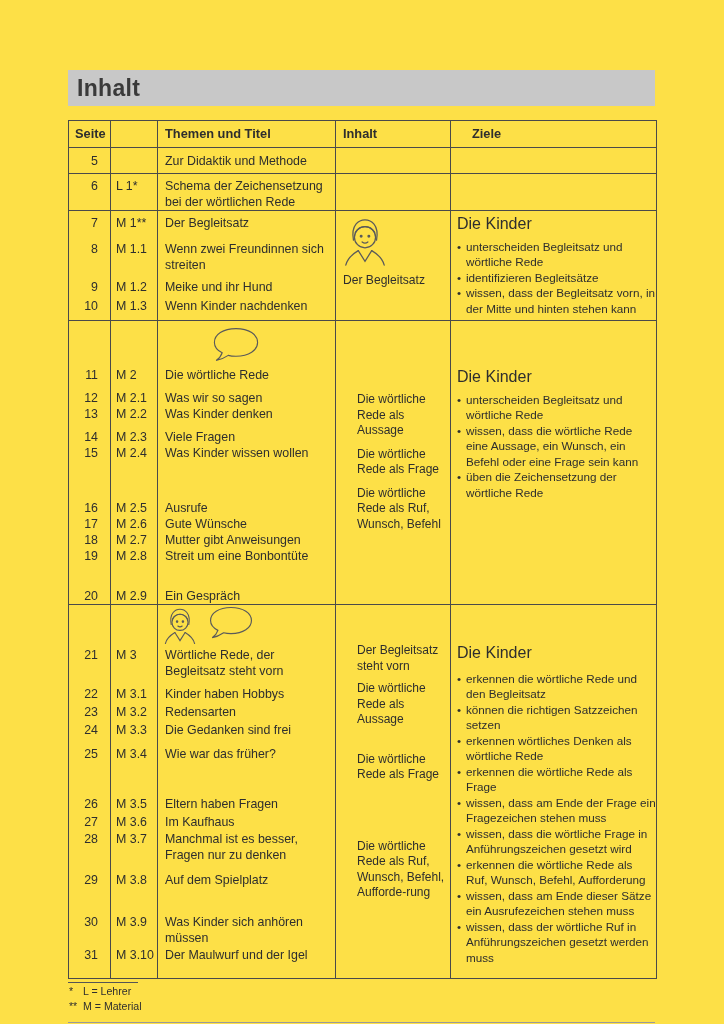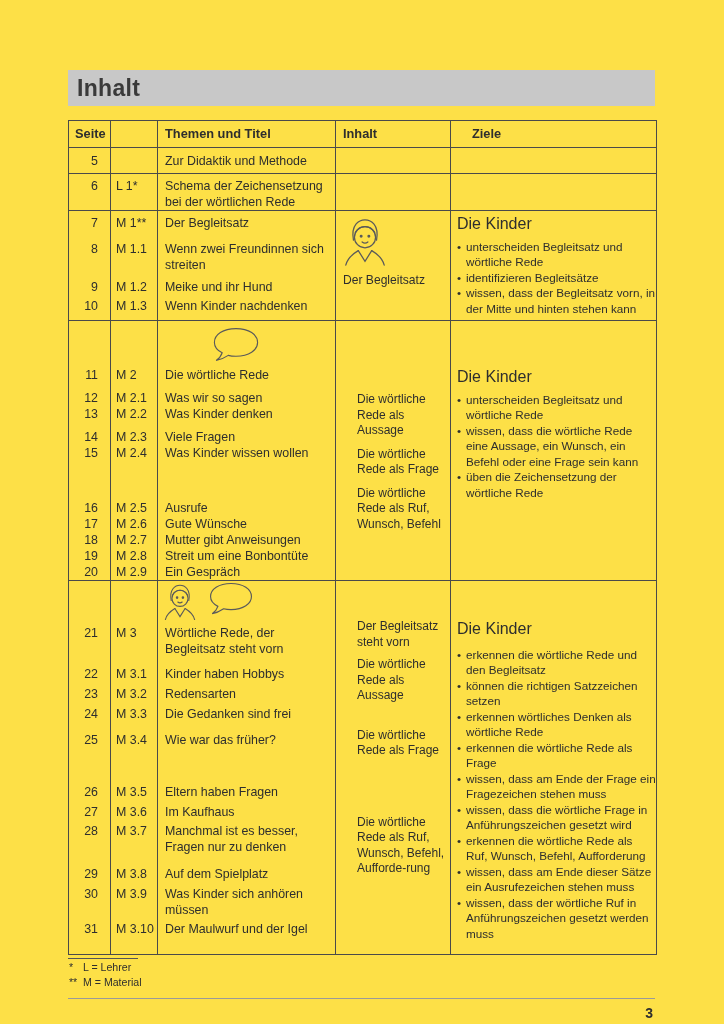--- a/index.html
+++ b/index.html
@@ -21,21 +21,21 @@
   .toc-table{position:relative;border:1px solid var(--border);width:589px;}
   .vline{position:absolute;top:0;bottom:0;width:1px;background:var(--border);}
   .vl1{left:41px;} .vl2{left:88px;} .vl3{left:266px;} .vl4{left:381px;}
 
   .grid{display:grid;grid-template-columns:41px 47px 178px 115px 1fr;align-content:start;}
   .bt{border-top:1px solid var(--border);}
 
   
   .c1{grid-column:1;} .c2{grid-column:2;} .c3{grid-column:3;} .c4{grid-column:4;} .c5{grid-column:5;}
   .r1{grid-row:1;} .r2{grid-row:2;} .r3{grid-row:3;} .r4{grid-row:4;} .r5{grid-row:5;} .r6{grid-row:6;}
-  .r7{grid-row:7;margin-top:32px;} .r8{grid-row:8;} .r9{grid-row:9;} .r10{grid-row:10;} .r11{grid-row:11;} .r12{grid-row:12;}
+  .r7{grid-row:7;margin-top:32px;} .r8{grid-row:8;} .r9{grid-row:9;} .r10{grid-row:10;} .r11{grid-row:11;margin-top:24px;} .r12{grid-row:12;}
   .sp4{grid-row:1/span 4;} .sp11{grid-row:1/span 11;} .sp12{grid-row:1/span 12;}
 
   .hrow{min-height:26px;}
   .hcell{font-weight:bold;font-size:12.8px;padding-top:5px;}
   .hc1{padding-left:6px;} .hc2{padding-left:6px;} .hc3{padding-left:8px;} .hc4{padding-left:8px;} .hc5{padding-left:22px;}
 
   .pg{font-size:12.4px;text-align:right;padding-right:12px;line-height:16px;}
   .code{font-size:12.4px;padding-left:6px;line-height:16px;white-space:nowrap;}
   .ttl{font-size:12.4px;padding-left:8px;padding-right:6px;line-height:16px;}
 

